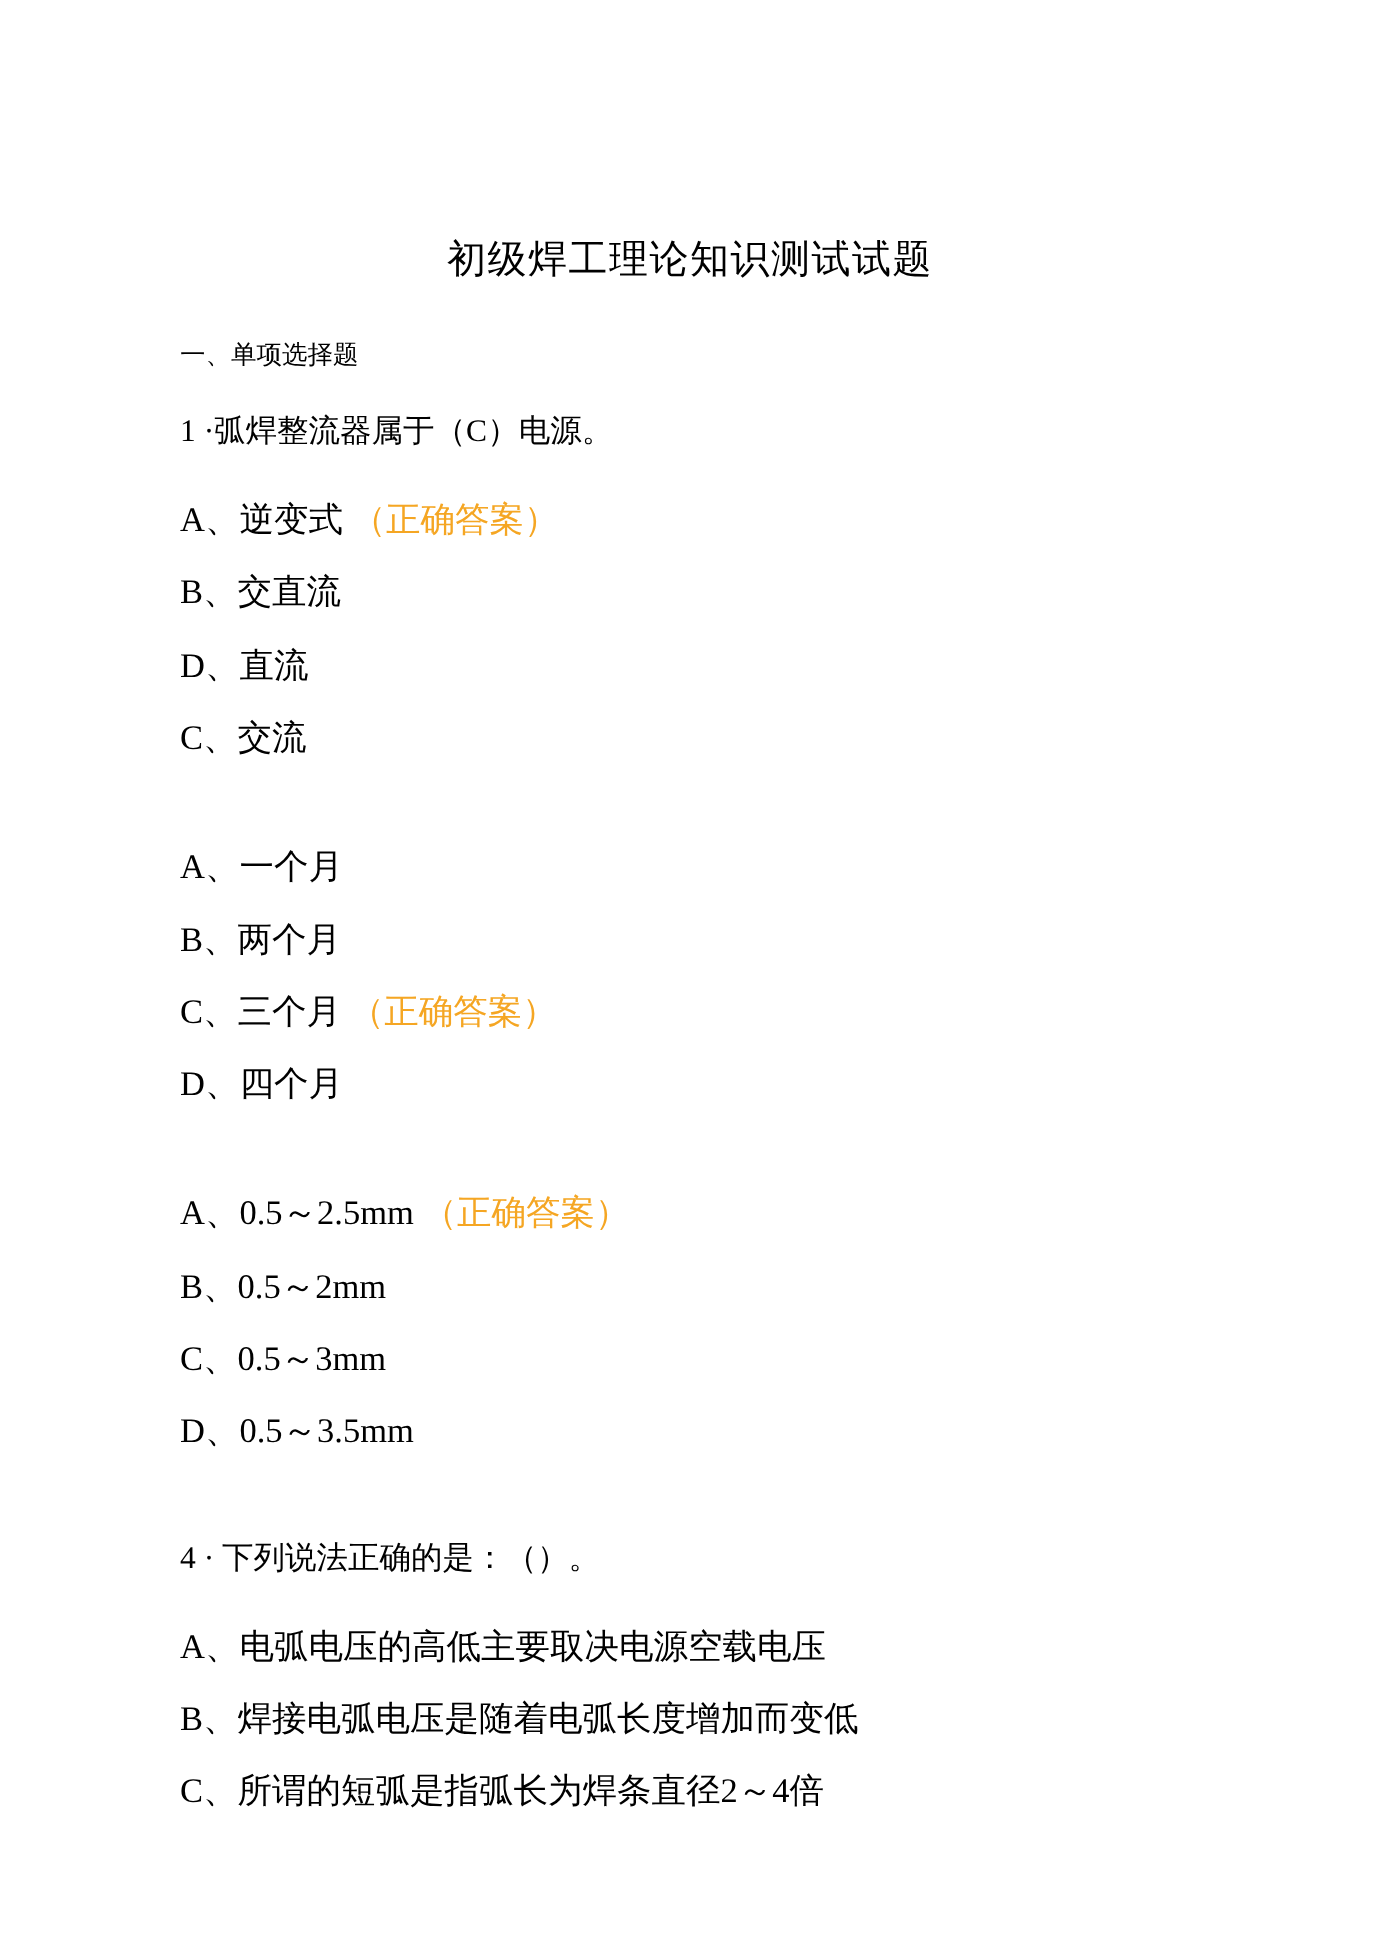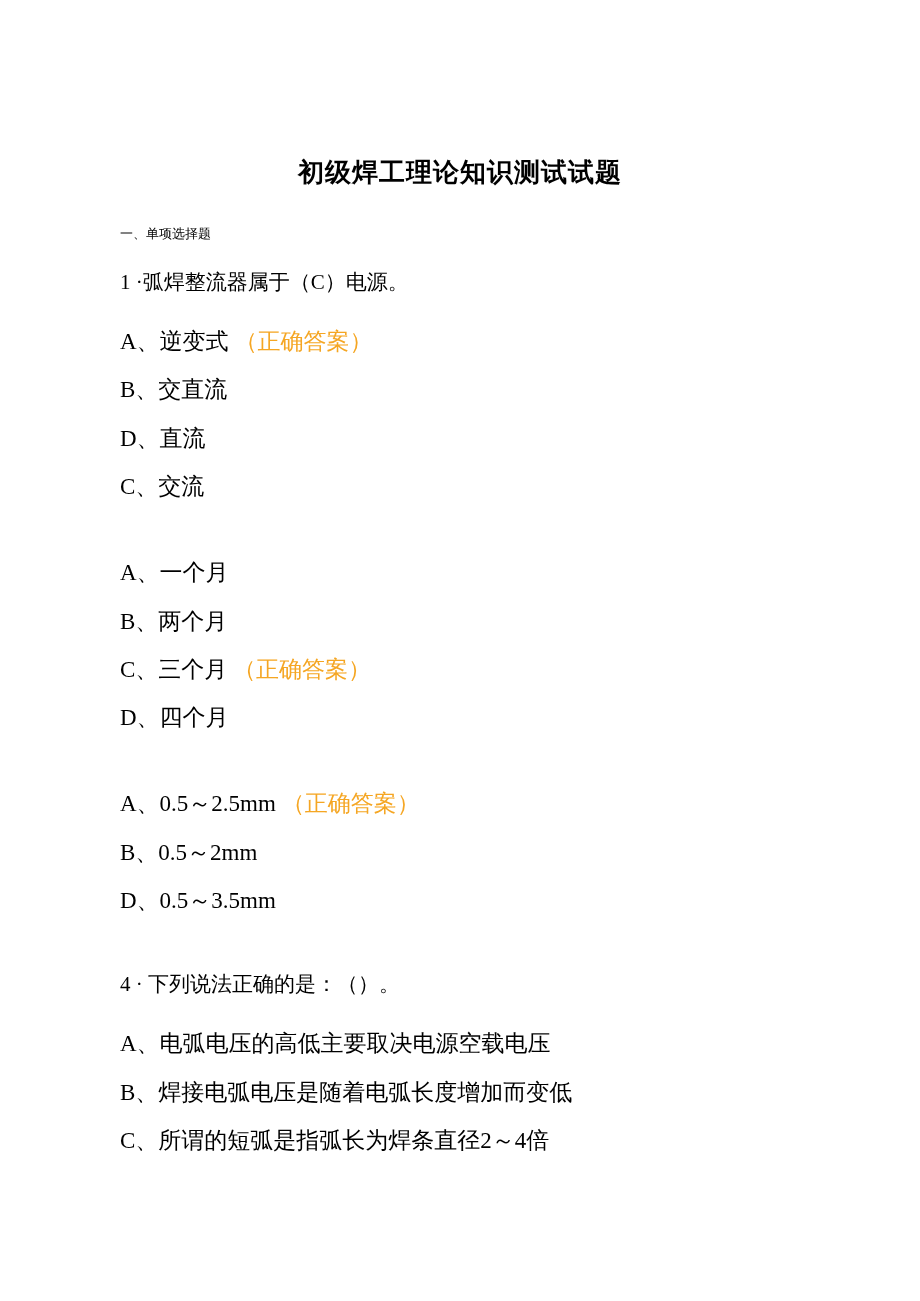--- a/index.html
+++ b/index.html
@@ -14,27 +14,27 @@
       height: 1301px;
       position: relative;
       color: #000000;
     }
     .page {
       padding: 155px 120px 0 120px;
     }
     .title {
       text-align: center;
       font-size: 26px;
-      font-weight: bold;
+      font-weight: normal;
       margin-bottom: 35px;
       font-family: "SimSun", "宋体", serif;
       letter-spacing: 1px;
     }
     .section-heading {
-      font-size: 13px;
+      font-size: 17px;
       margin-bottom: 18px;
       font-family: "SimSun", "宋体", serif;
     }
     .question-block {
       margin-bottom: 38px;
     }
     .question {
       font-size: 21px;
       line-height: 2.05;
       margin-bottom: 14px;
@@ -96,20 +96,23 @@
 
   <div class="question-block">
     <div class="option">
       <span class="option-text">A、0.5～2.5mm</span>
       <span class="correct-answer">（正确答案）</span>
     </div>
     <div class="option">
       <span class="option-text">B、0.5～2mm</span>
     </div>
     <div class="option">
+      <span class="option-text">C、0.5～3mm</span>
+    </div>
+    <div class="option">
       <span class="option-text">D、0.5～3.5mm</span>
     </div>
   </div>
 
   <div class="question-block">
     <div class="question">4 · 下列说法正确的是：（）。</div>
     <div class="option">
       <span class="option-text">A、电弧电压的高低主要取决电源空载电压</span>
     </div>
     <div class="option">

